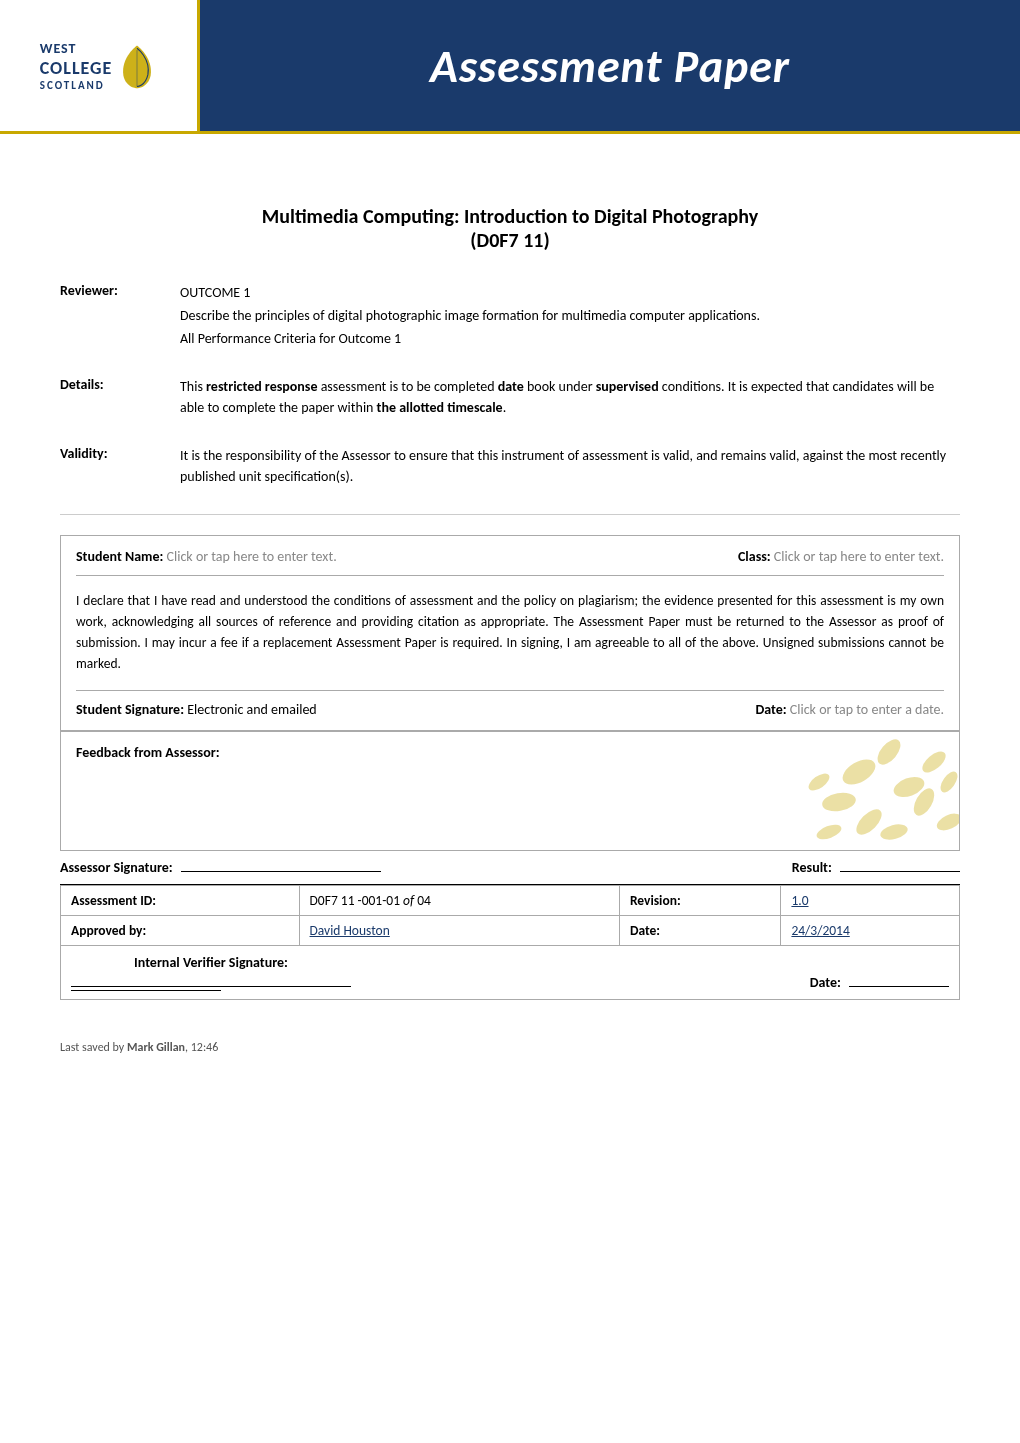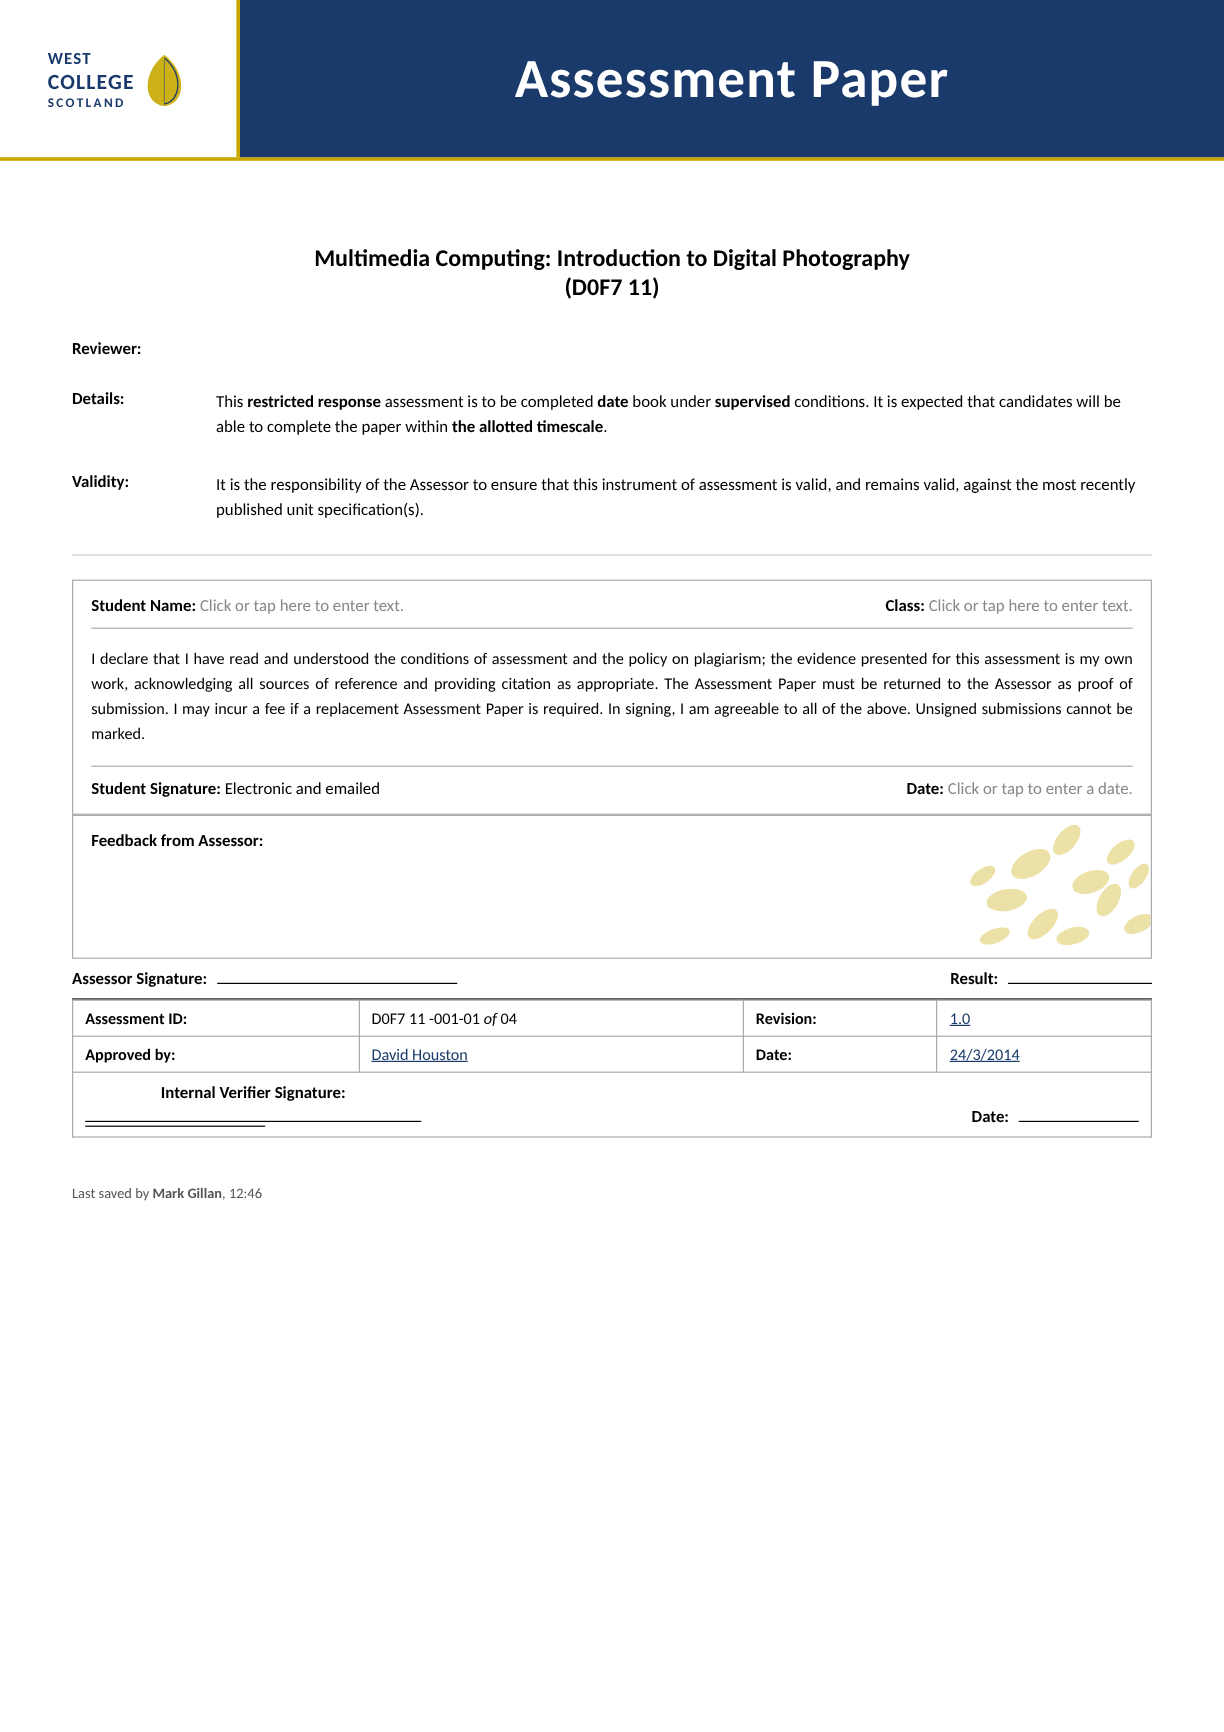--- a/index.html
+++ b/index.html
@@ -79,20 +79,21 @@
       align-items: center;
       justify-content: center;
       background: #1a3a6b;
       padding: 10px 30px;
     }
 
     .header-title-text {
       font-size: 46px;
       font-weight: bold;
       color: #ffffff;
+      font-style: italic;
       letter-spacing: 1px;
     }
 
     
     .main-content {
       padding: 30px 60px;
     }
 
     .document-title {
       text-align: center;
@@ -328,20 +329,25 @@
 
 <div class="main-content">
 
   <div class="document-title">
     <h1>Multimedia Computing: Introduction to Digital Photography</h1>
     <h1>(D0F7 11)</h1>
   </div>
 
   <div class="info-section">
     <div class="info-label">Reviewer:</div>
+    <div class="info-content">
+      <p>OUTCOME 1</p>
+      <p>Describe the principles of digital photographic image formation for multimedia computer applications.</p>
+      <p>All Performance Criteria for Outcome 1</p>
+    </div>
   </div>
 
   <div class="info-section">
     <div class="info-label">Details:</div>
     <div class="info-content">
       <p>This <strong>restricted response</strong> assessment is to be completed <strong>date</strong> book under <strong>supervised</strong> conditions.  It is expected that candidates will be able to complete the paper within <strong>the allotted timescale</strong>.</p>
     </div>
   </div>
 
   <div class="info-section">

